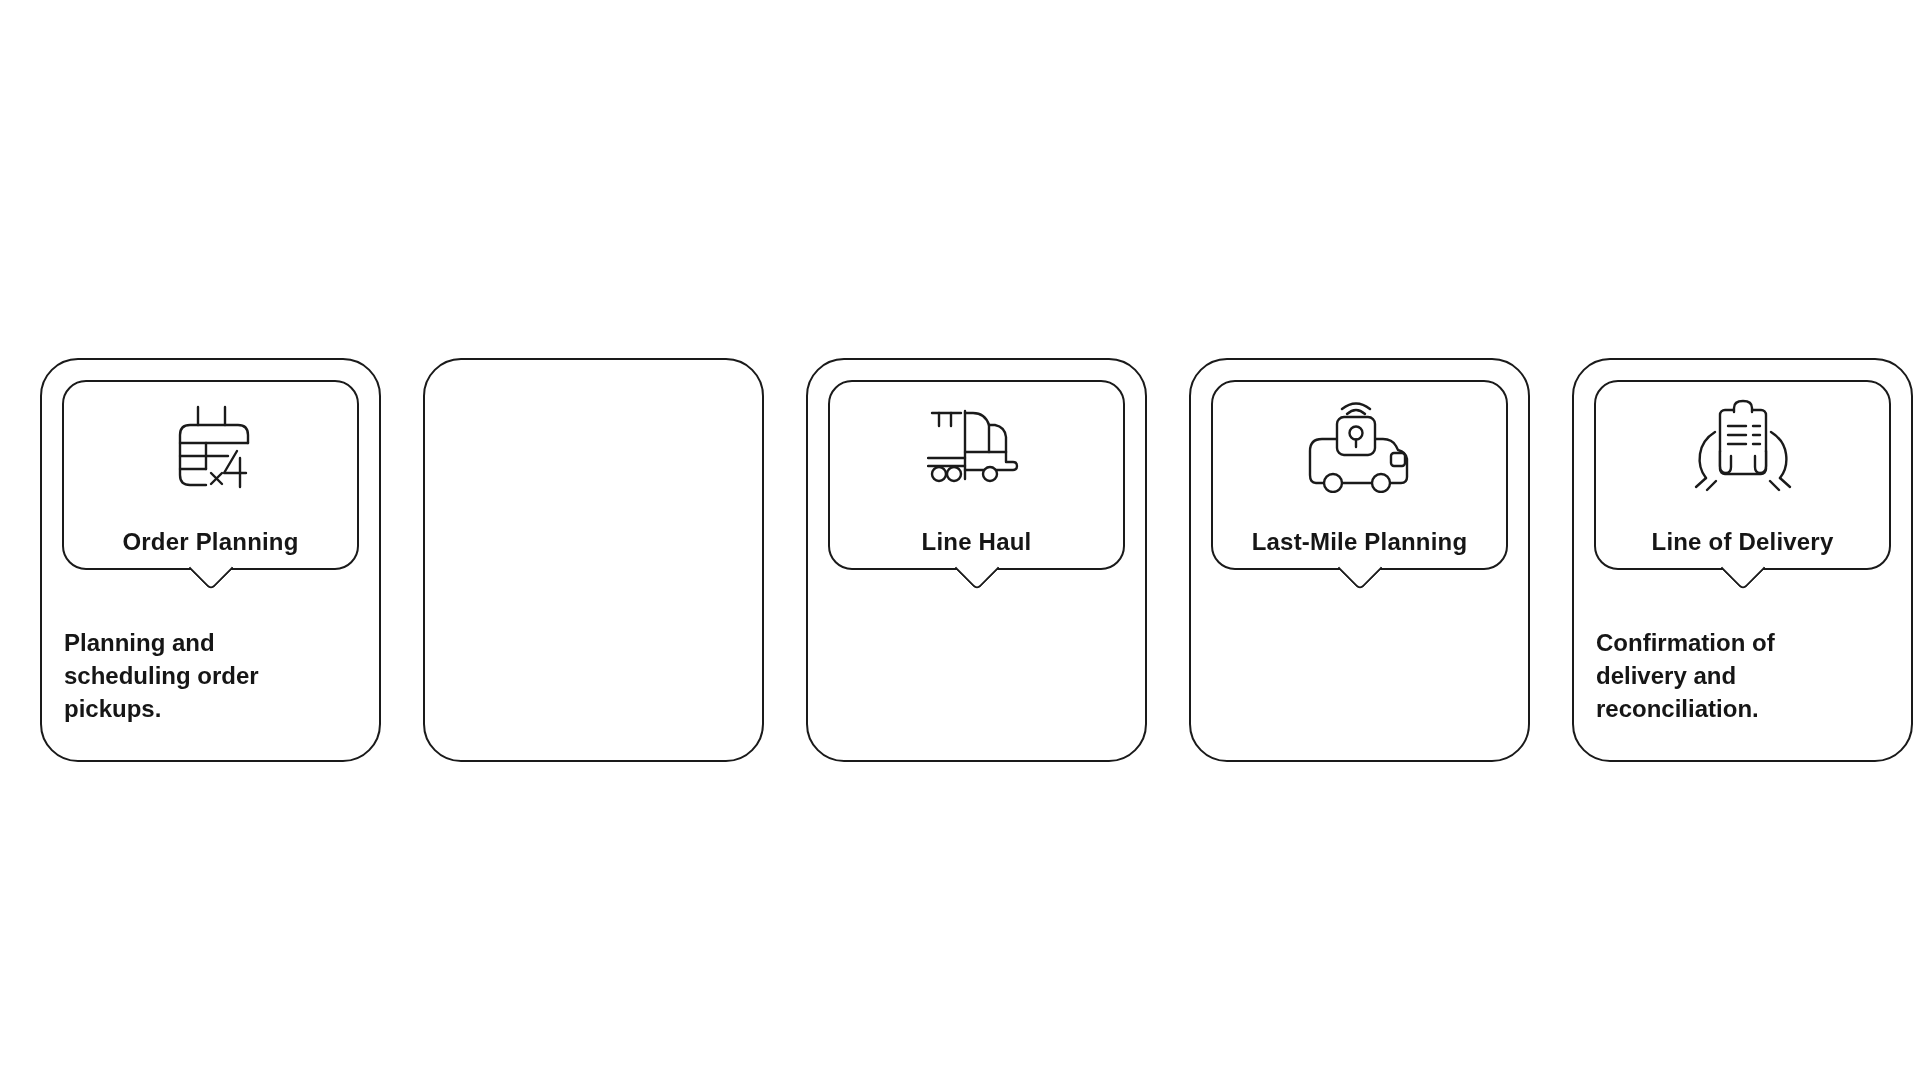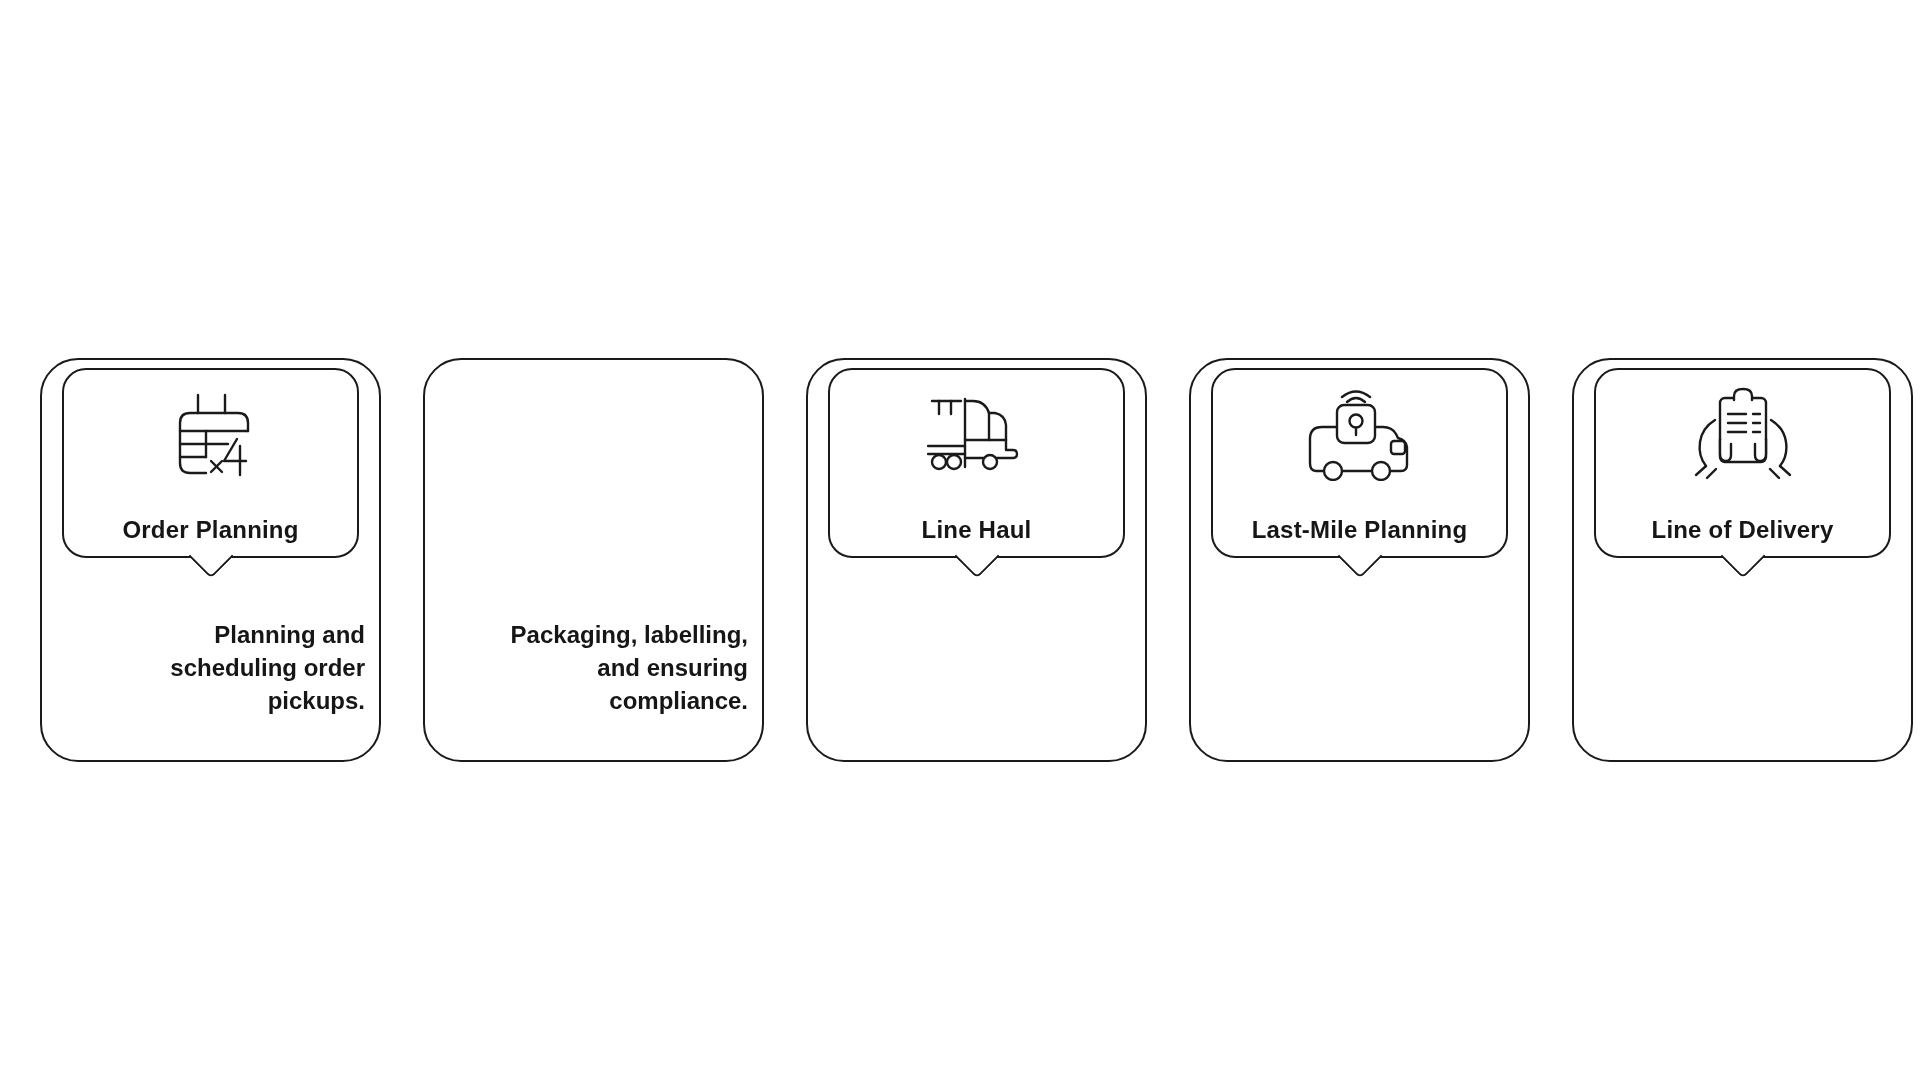--- a/index.html
+++ b/index.html
@@ -6,39 +6,39 @@
   body{
     width:1920px;height:1080px;background:#ffffff;overflow:hidden;position:relative;
     font-family:"Liberation Sans", sans-serif;color:#161616;
   }
   .cards-row{position:absolute;top:358px;left:40px;display:flex;gap:42px;}
   .card{
     box-sizing:border-box;position:relative;width:341px;height:404px;background:#fff;
     border:2.5px solid #1a1a1a;border-radius:38px;
   }
   .bubble{
-    box-sizing:border-box;position:absolute;top:8px;left:20px;right:20px;height:190px;
+    box-sizing:border-box;position:absolute;top:20px;left:20px;right:20px;height:190px;
     background:#fff;border:2.5px solid #1a1a1a;border-radius:24px;
     display:flex;flex-direction:column;align-items:center;justify-content:space-between;
     padding:14px 6px 12px 6px;
   }
   .bubble-tail{
     position:absolute;left:50%;bottom:-16px;width:30px;height:30px;background:#fff;
     border-right:2.5px solid #1a1a1a;border-bottom:2.5px solid #1a1a1a;
     border-bottom-right-radius:6px;
     transform:translateX(-50%) rotate(45deg);z-index:1;
   }
   .icon-box{height:98px;display:flex;align-items:center;justify-content:center;}
   .step-title{
     position:relative;z-index:2;margin:0;font-size:24px;font-weight:700;
     letter-spacing:0.2px;text-align:center;white-space:nowrap;
   }
   .step-desc{
-    position:absolute;top:258px;left:14px;right:14px;margin:0;
-    font-size:24px;font-weight:700;line-height:33px;text-align:right;
+    position:absolute;top:258px;left:14px;right:14px;margin:8px;
+    font-size:24px;font-weight:700;line-height:33px;text-align:left;
     white-space:pre-line;
   }
   .step-icon{display:block;}
   .step-icon g{stroke:#1a1a1a;stroke-width:2.4;fill:none;stroke-linecap:round;stroke-linejoin:round;}
 </style>
 </head>
 <body>
 
 <div class="cards-row">
 
@@ -63,23 +63,20 @@
         </svg>
       </div>
       <h3 class="step-title">Order Planning</h3>
     </div>
     <p class="step-desc">Planning and
 scheduling order
 pickups.</p>
   </article>
 
   <article class="card">
-    <p class="step-desc">Packaging, labelling,
-and ensuring
-compliance.</p>
   </article>
 
   <article class="card">
     <div class="bubble">
       <div class="bubble-tail"></div>
       <div class="icon-box">
         <svg class="step-icon" width="100" height="82" viewBox="0 0 100 82">
           <g>
             <path d="M5,9 H34"></path>
               <path d="M12,9 V22"></path>
@@ -144,15 +141,18 @@
             <path d="M27,53 V68 Q27,75 33,75 Q38,75 38,69 V58" fill="#fff"></path>
             <path d="M78,34 Q91,42 93,56 Q95,70 87,80"></path>
             <path d="M87,80 L97,89"></path>
               <path d="M77,83 L86,92"></path>
             <path d="M73,53 V68 Q73,75 67,75 Q62,75 62,69 V58" fill="#fff"></path>
           </g>
         </svg>
       </div>
       <h3 class="step-title">Line of Delivery</h3>
     </div>
+    <p class="step-desc">Confirmation of
+delivery and
+reconciliation.</p>
   </article>
 
 </div>
 
 </body></html>

